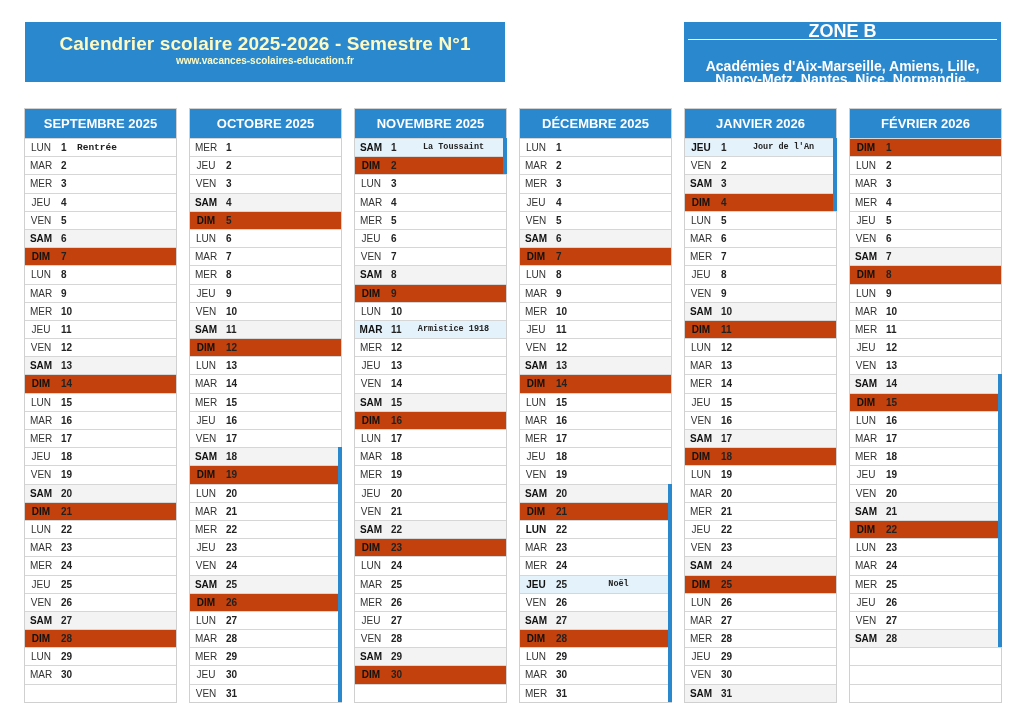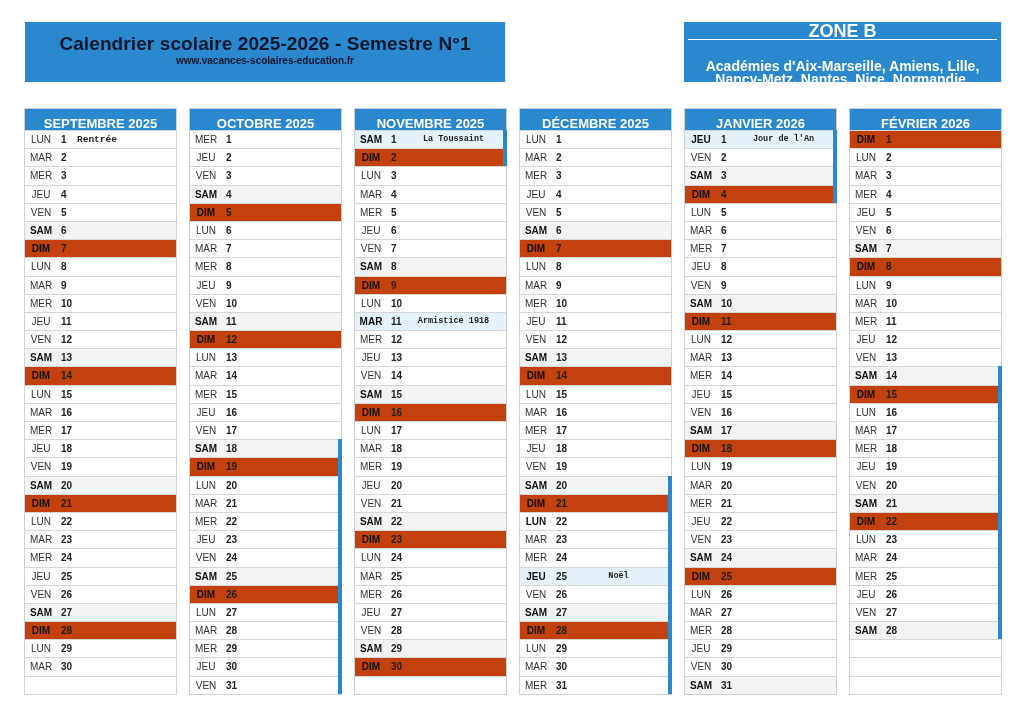--- a/index.html
+++ b/index.html
@@ -1,38 +1,38 @@
 <!DOCTYPE html>
 <html><head>
 <meta charset="utf-8">
 <style>
   * { box-sizing: border-box; margin: 0; padding: 0; }
   html, body { width: 1024px; height: 723px; background: #ffffff; overflow: hidden; }
   body { position: relative; font-family: "Liberation Sans", "DejaVu Sans", sans-serif; color: #222; }
 
   .title-box {
     position: absolute; left: 25px; top: 22px; width: 480px; height: 60px;
-    background: #2a88cf; color: #0f172a; text-align: center;
+    background: #2a88cf; color: #fef9c3; text-align: center;
   }
   .title-box .t1 { font-weight: bold; font-size: 19px; margin-top: 11px; letter-spacing: 0.1px; }
   .title-box .t2 { font-weight: bold; font-size: 10px; }
 
   .zone-box {
     position: absolute; left: 684px; top: 22px; width: 317px; height: 60px;
     background: #2a88cf; color: #fff; text-align: center;
   }
   .zone-box .z1 { font-weight: bold; font-size: 18px; height: 18px; line-height: 18px; border-bottom: 1px solid #ffffff; margin: 0 4px; }
   .zone-box .z2 { font-weight: bold; font-size: 14px; line-height: 13px; margin-top: 20px; padding: 0 18px; }
 
   .month {
     position: absolute; top: 108px; width: 153px;
     border: 1px solid #d0d0d0;
   }
   .month-header {
-    height: 21px; background: #2a88cf; color: #fff; font-weight: bold;
+    height: 29px; background: #2a88cf; color: #fff; font-weight: bold;
     font-size: 13px; text-align: center; line-height: 29px;
   }
   .row {
     position: relative; height: 18.2px; border-top: 1px solid #d6d6d6;
     font-size: 10px; line-height: 17px; background: #fff;
   }
   .row.sat { background: #f3f3f3; }
   .row.sun { background: #c2410c; }
   .row.holiday { background: #e4f2fb; }
   .row .dow { position: absolute; left: 0; width: 32px; text-align: center; color: #333; }

